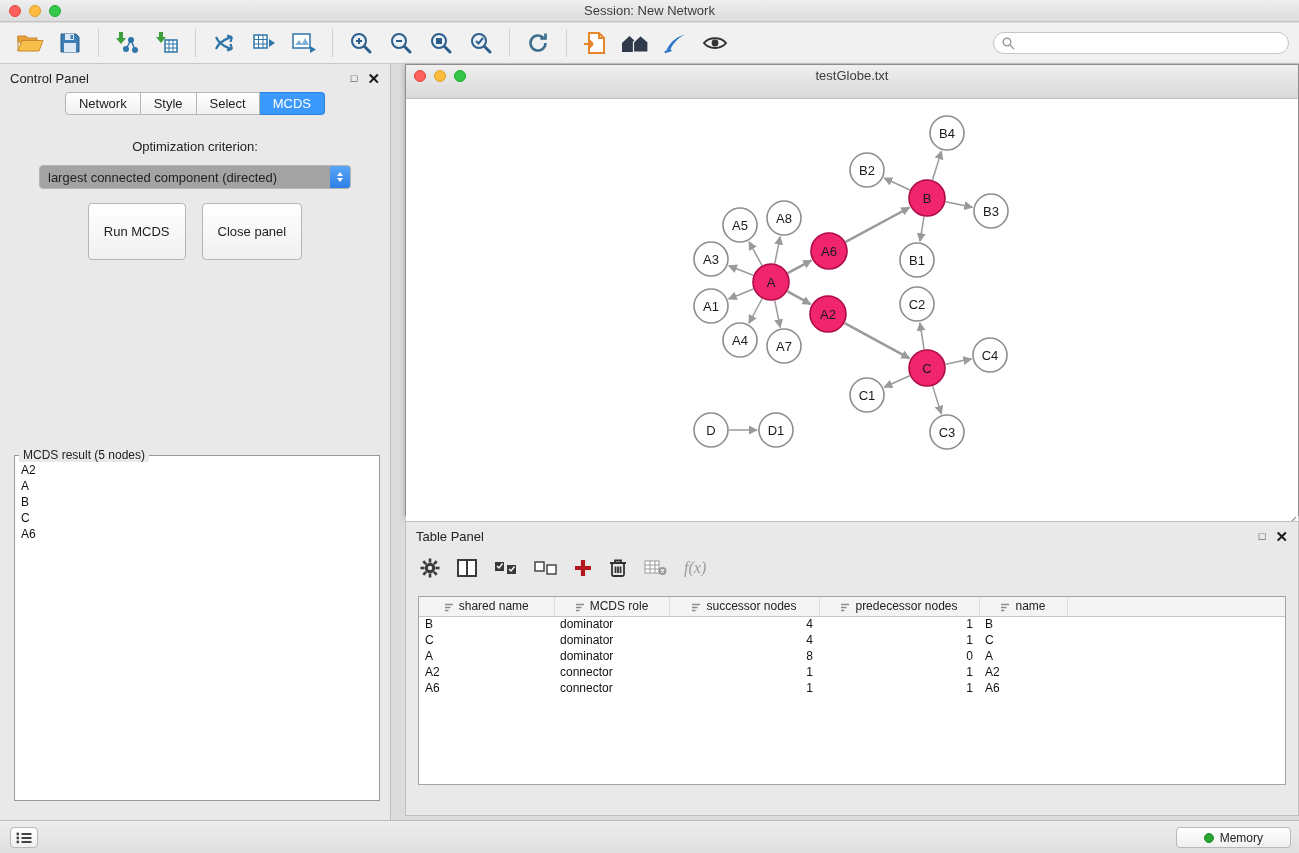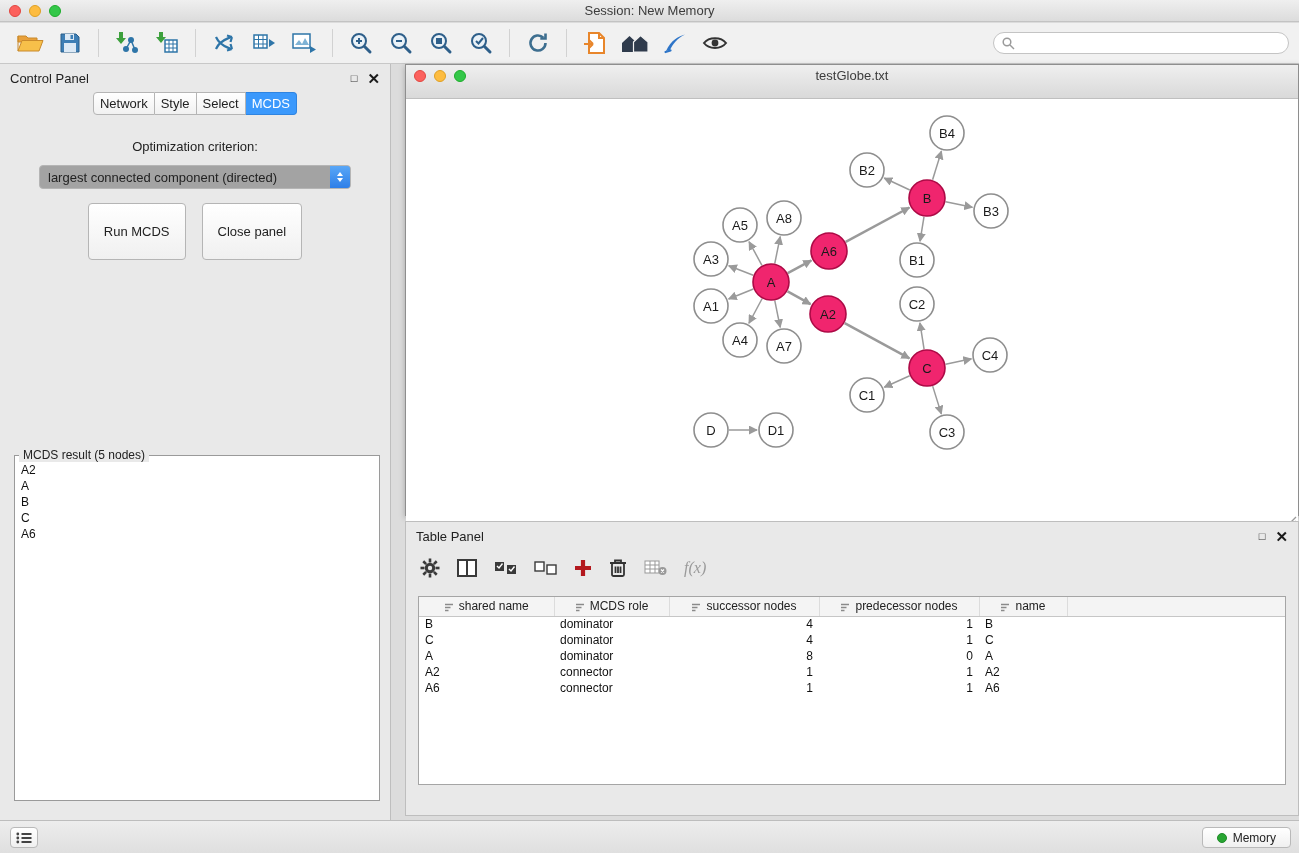--- a/index.html
+++ b/index.html
@@ -27,21 +27,21 @@
 
   
   .control-panel { position:absolute; left:0; top:64px; width:391px; height:756px;
     background:#E9E9E9; border-right:1px solid #BEBEBE; }
   .panel-header { height:28px; display:flex; align-items:center; padding:0 10px; font-size:13px; color:#222; }
   .hdr-icons { margin-left:auto; display:flex; gap:10px; align-items:center; }
   .hdr-box { font-size:11px; color:#333; line-height:11px; }
   .hdr-close { font-size:15px; font-weight:bold; color:#1a1a1a; line-height:13px; }
 
   .seg-tabs { display:flex; justify-content:center; }
-  .seg-tab { font-size:13px; padding:3px 6px; background:linear-gradient(#FFFFFF,#F1F1F1);
+  .seg-tab { font-size:13px; padding:3px 13px; background:linear-gradient(#FFFFFF,#F1F1F1);
     border:1px solid #B5B5B5; border-left:none; color:#222; }
   .seg-tab:first-child { border-left:1px solid #B5B5B5; border-radius:4px 0 0 4px; }
   .seg-tab:last-child { border-radius:0 4px 4px 0; }
   .seg-tab.active { background:#3B99FC; color:#fff; border-color:#2F84E0; }
 
   .opt-label { text-align:center; margin-top:24px; font-size:13px; }
   .dropdown { width:312px; height:24px; margin:11px auto 0; background:#a3a3a3; border:1px solid #B5B5B5;
     border-radius:4px; display:flex; align-items:center; font-size:13px; padding-left:8px; position:relative; }
   .dropdown .stepper { position:absolute; right:0; top:0; bottom:0; width:20px;
     background:linear-gradient(#59A7F7,#2E7FE8); border-radius:0 3px 3px 0;
@@ -82,33 +82,33 @@
   table.data td { height:16px; font-size:12px; color:#111; padding:0 6px; white-space:nowrap; overflow:hidden; }
   td.al-left { text-align:left; } td.al-right { text-align:right; padding-right:16px; }
   .tbl-tabs { position:absolute; left:0; right:0; top:268px; display:flex; justify-content:center; }
 
   
   .statusbar { position:absolute; left:0; right:0; bottom:0; height:33px;
     background:linear-gradient(#EDEDED,#DFDFDF); border-top:1px solid #BDBDBD; }
   .status-left-btn { position:absolute; left:10px; top:6px; width:28px; height:21px; border:1px solid #B9B9B9;
     border-radius:4px; background:linear-gradient(#FFFFFF,#F0F0F0); display:flex; align-items:center; justify-content:center; }
   .memory-btn { position:absolute; right:8px; top:6px; height:21px; border:1px solid #B9B9B9; border-radius:4px;
-    background:linear-gradient(#FFFFFF,#F0F0F0); display:flex; align-items:center; gap:6px; padding:0 14px; font-size:12px; color:#222; }
+    background:linear-gradient(#FFFFFF,#F0F0F0); display:flex; align-items:center; gap:6px; padding:0 27px; font-size:12px; color:#222; }
   .memory-dot { width:10px; height:10px; border-radius:50%; background:#28A532; border:1px solid #1E8A28; }
 </style>
 </head>
 <body>
 
 <div class="titlebar">
   <div class="lights">
     <span class="light red"></span>
     <span class="light yellow"></span>
     <span class="light green"></span>
   </div>
-  <span>Session: New Memory</span>
+  <span>Session: New Network</span>
 </div>
 
 <div class="toolbar">
   <div class="tb-btn">
     <svg width="27" height="22" viewBox="0 0 27 22">
       <path d="M1 4 h8 l2 2 h9 v4 H1z" fill="#E9A13B" stroke="#C98A2C"></path>
       <path d="M1 19 L5 8.5 H26 L22 19 Z" fill="#F7C04A" stroke="#C98A2C"></path>
       <path d="M1 19 V4" stroke="#C98A2C"></path>
     </svg>
   </div>

